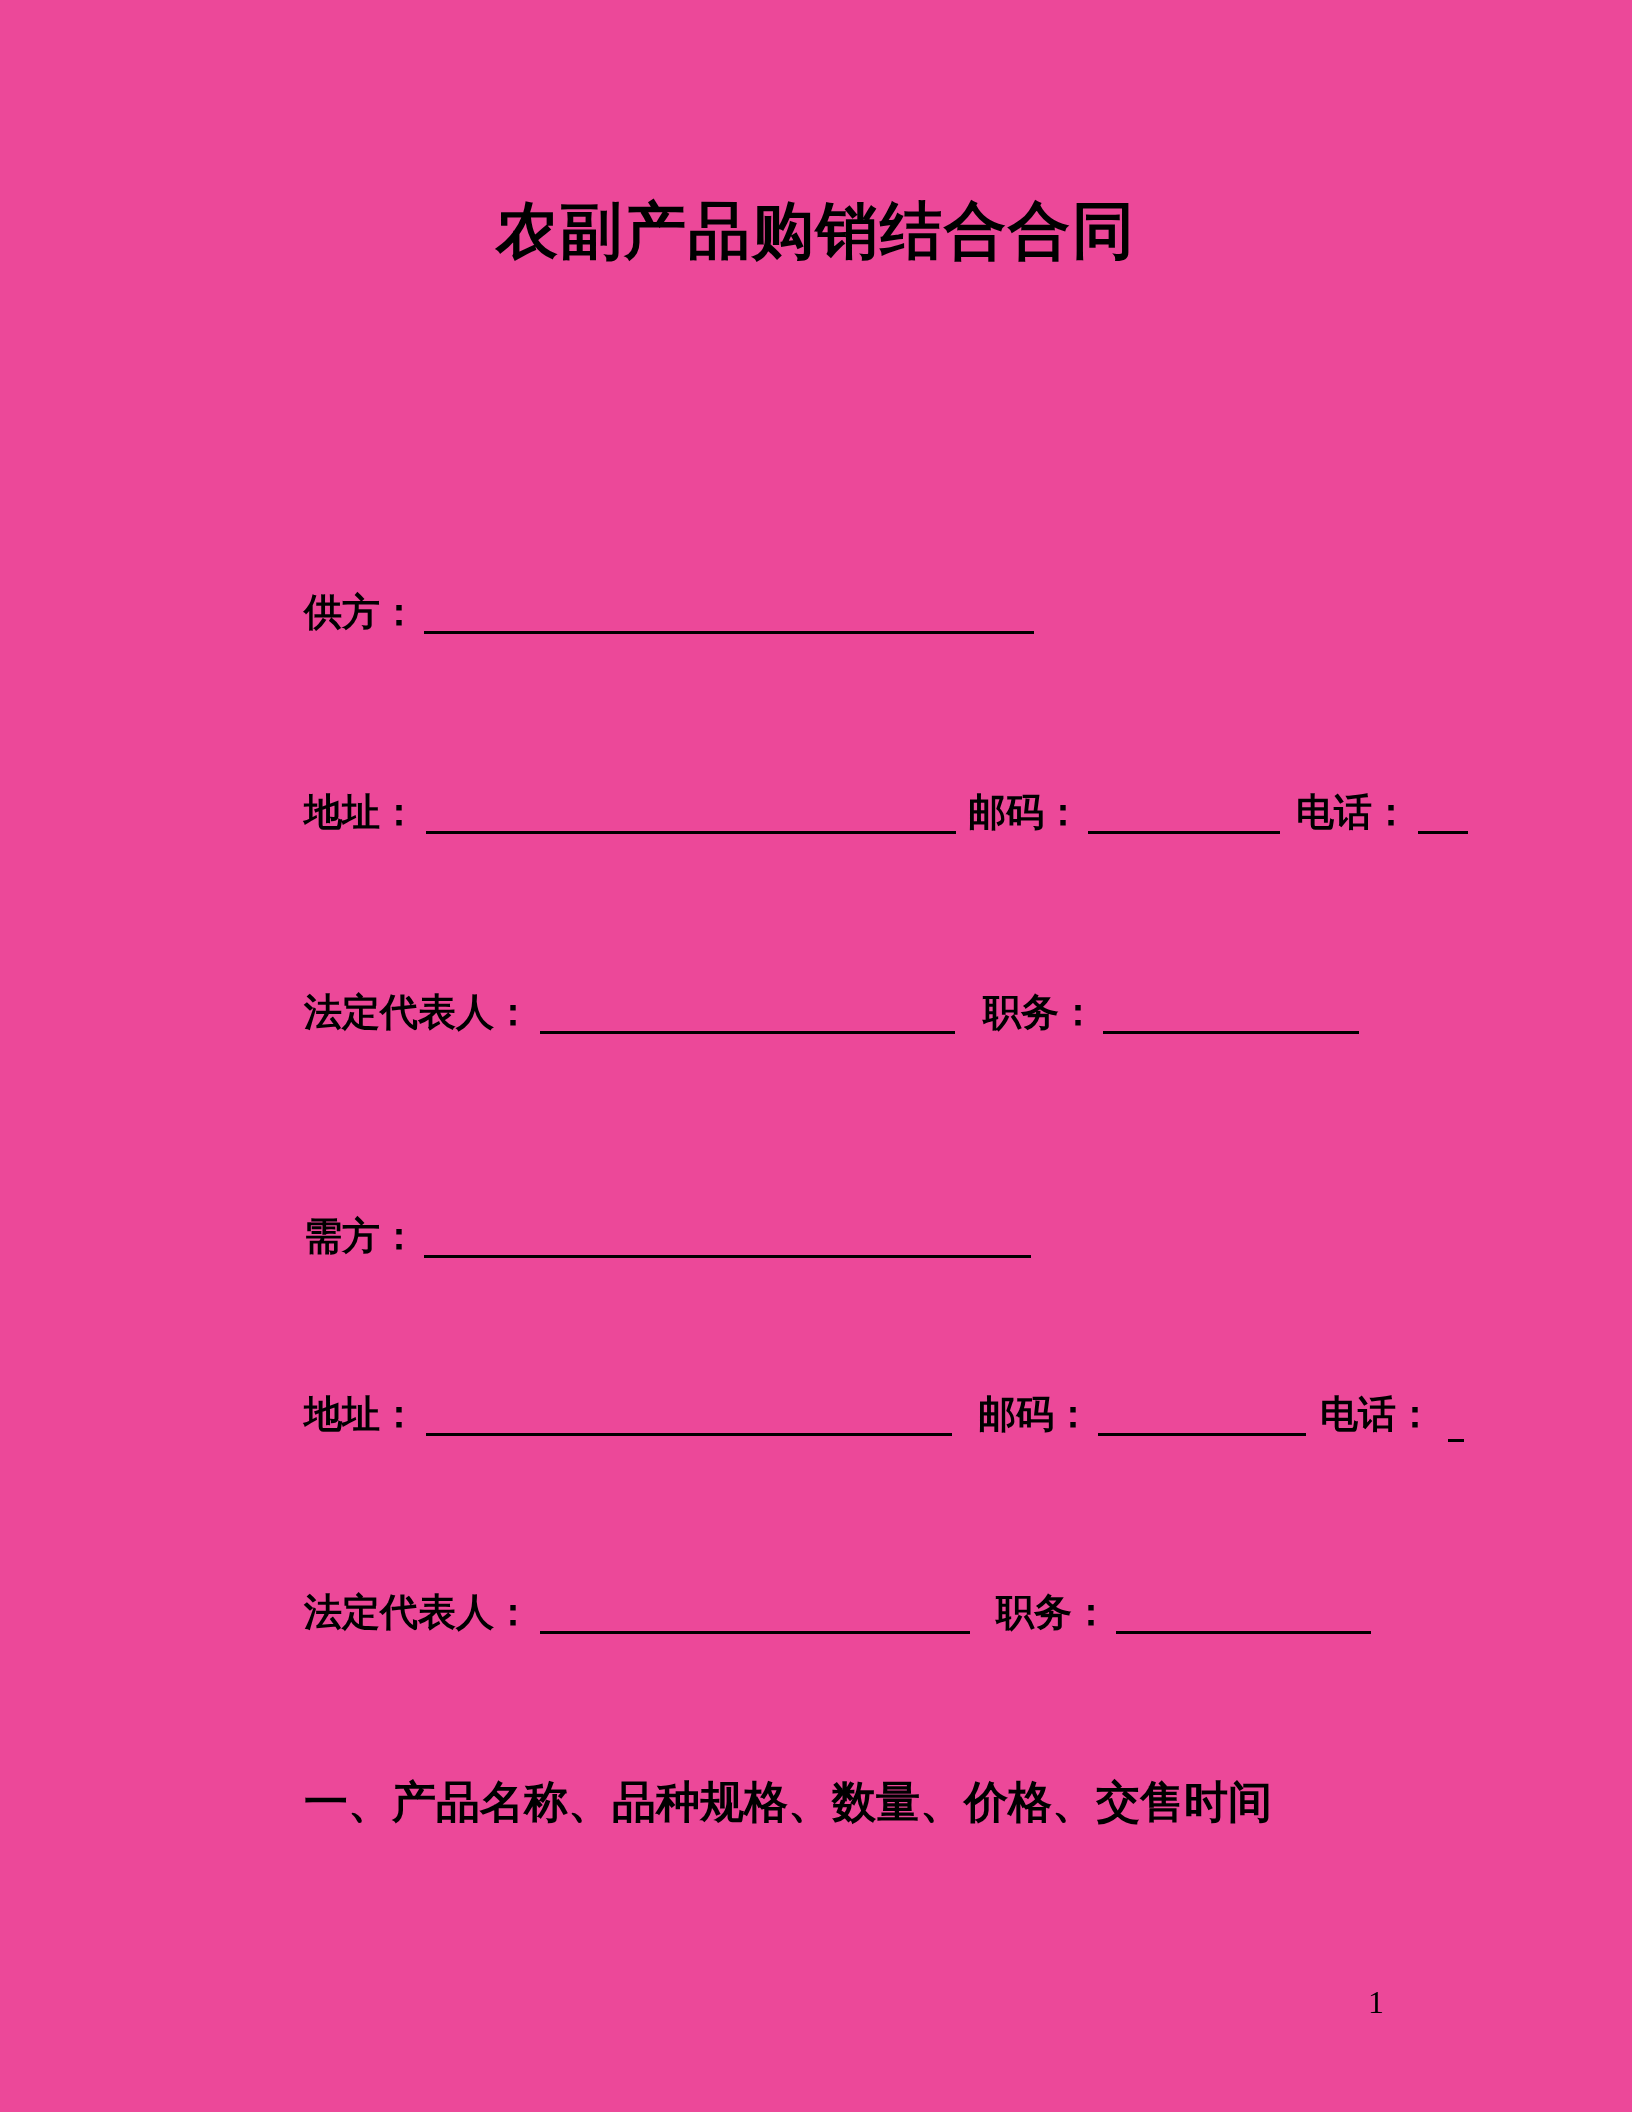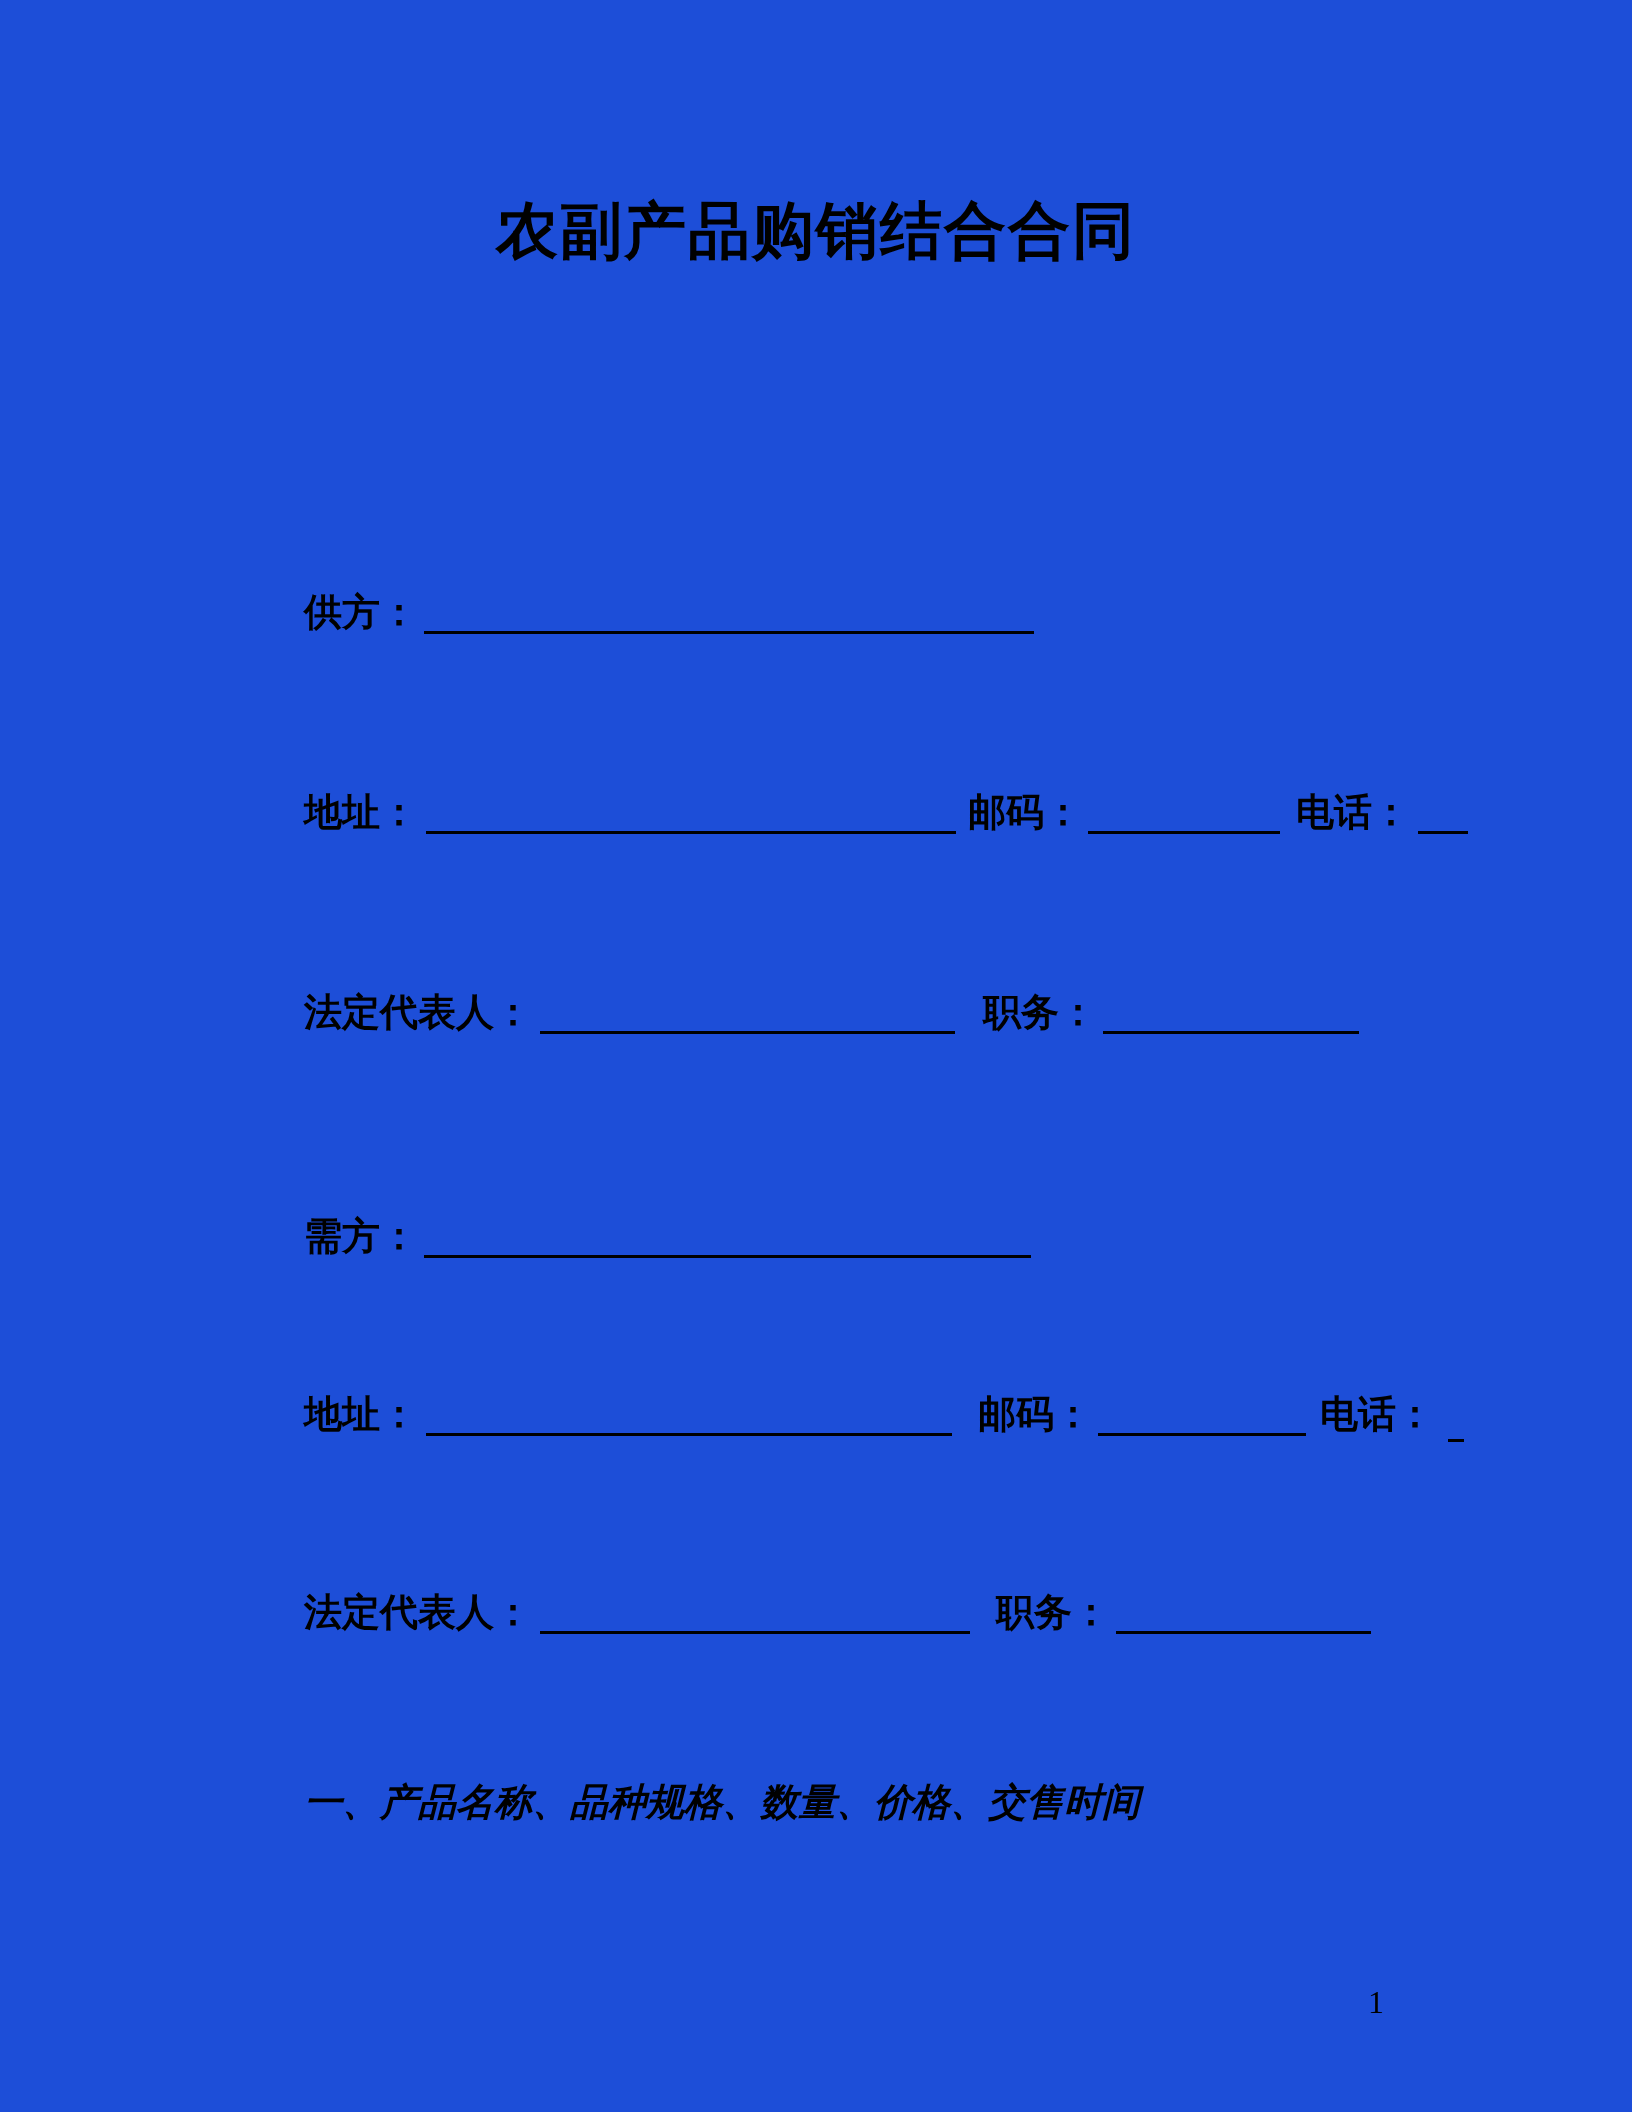--- a/index.html
+++ b/index.html
@@ -4,21 +4,21 @@
 <style>
   html, body {
     margin: 0;
     padding: 0;
     background: #ffffff;
   }
   .page {
     position: relative;
     width: 1632px;
     height: 2112px;
-    background: #1d4ed8;
+    background: #ec4899;
     color: #000000;
     font-family: "Liberation Sans", sans-serif;
     overflow: hidden;
   }
   .doc-title {
     position: absolute;
     top: 194px;
     left: 0;
     width: 100%;
     text-align: center;
@@ -52,24 +52,23 @@
   .row-1 { top: 588px; }
   .row-2 { top: 788px; }
   .row-3 { top: 988px; }
   .row-4 { top: 1188px; margin-top: 24px; }
   .row-5 { top: 1390px; }
   .row-6 { top: 1588px; }
   .section-heading {
     position: absolute;
     top: 1780px;
     left: 304px;
-    font-size: 38px;
+    font-size: 44px;
     font-weight: bold;
     line-height: 44px;
-    font-style: italic;
   }
   .page-number {
     position: absolute;
     top: 1984px;
     left: 1368px;
     font-family: "Liberation Serif", serif;
     font-size: 32px;
     font-weight: normal;
   }
 </style>

